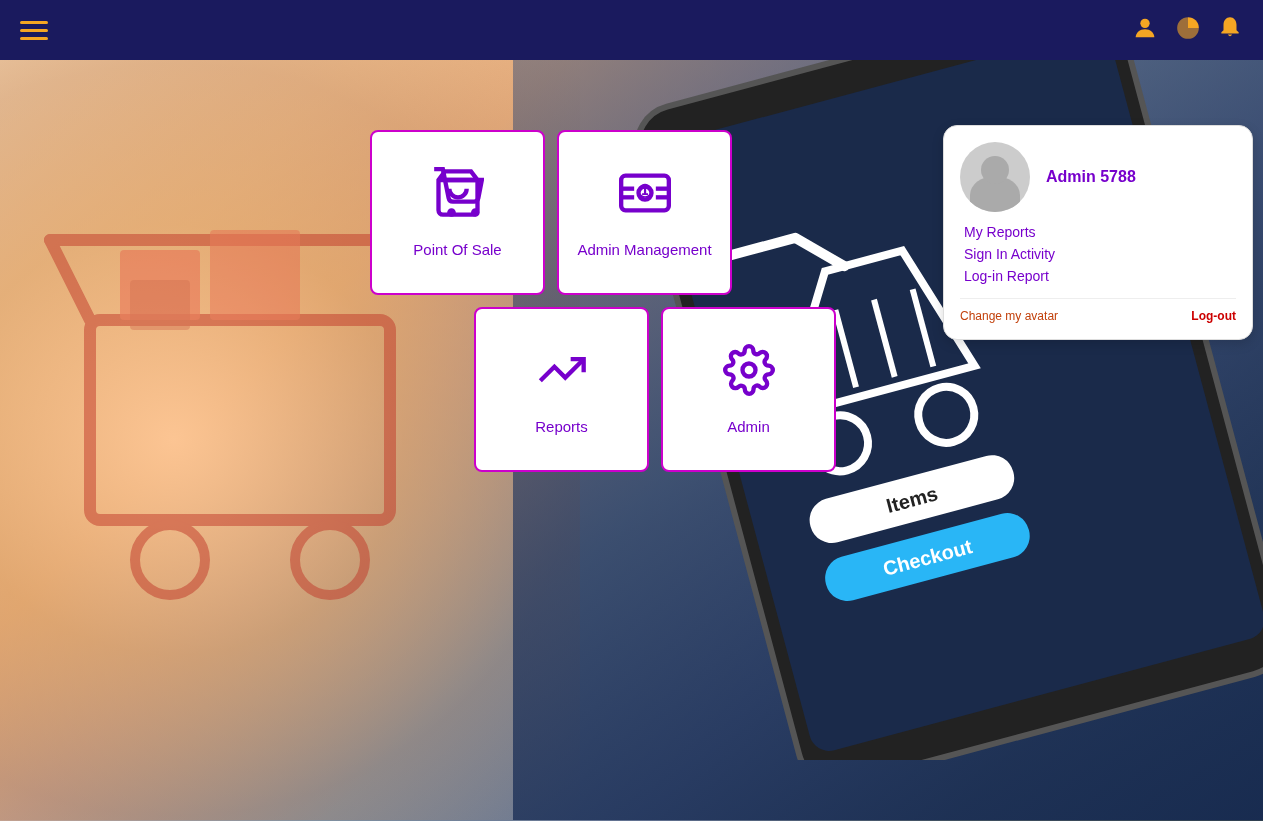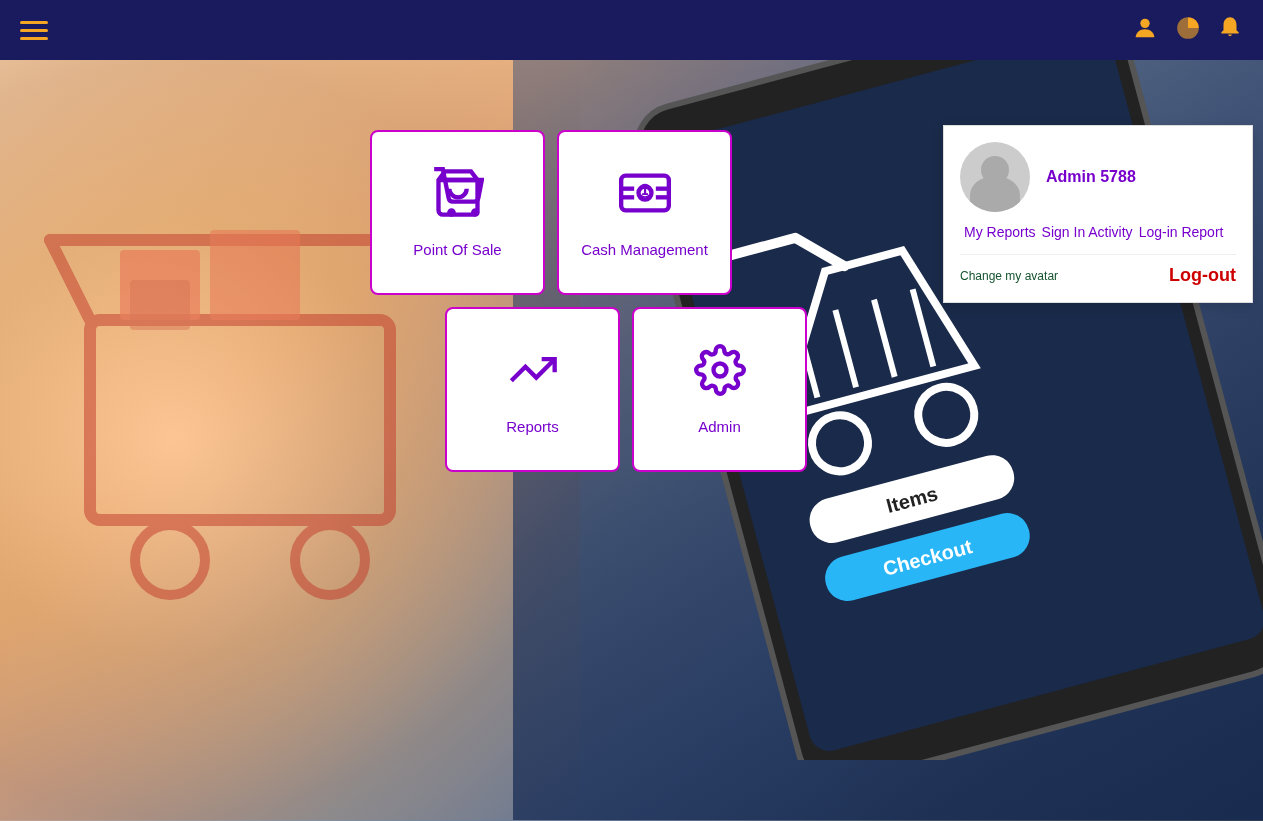--- a/index.html
+++ b/index.html
@@ -136,21 +136,21 @@
     }
 
     
     .tiles-row2 {
       position: absolute;
       top: 247px;
       left: 370px;
       display: flex;
       gap: 12px;
       z-index: 20;
-      margin-left: 75px;
+      margin-left: 104px;
     }
     .tile-small {
       width: 175px;
       height: 165px;
       background: white;
       border: 2px solid #cc00cc;
       border-radius: 8px;
       display: flex;
       flex-direction: column;
       align-items: center;
@@ -160,21 +160,21 @@
     }
 
     
     .user-dropdown {
       position: absolute;
       top: 65px;
       right: 10px;
       width: 310px;
       background: white;
       border: 1px solid #ddd;
-      border-radius: 0;
+      border-radius: 14px;
       box-shadow: 0 4px 12px rgba(0,0,0,0.15);
       display: flex;
       flex-direction: column;
       z-index: 200;
       padding: 16px;
     }
 
     .dropdown-header {
       display: flex;
       align-items: center;
@@ -215,21 +215,21 @@
     }
 
     .dropdown-username {
       color: #7700cc;
       font-weight: bold;
       font-size: 16px;
     }
 
     .dropdown-links {
       display: flex;
-      flex-direction: row;
+      flex-direction: column;
       gap: 6px;
       margin-bottom: 14px;
       padding-left: 4px;
     }
 
     .dropdown-link {
       color: #7700cc;
       text-decoration: none;
       font-size: 14px;
       cursor: pointer;
@@ -237,29 +237,29 @@
 
     .dropdown-footer {
       display: flex;
       justify-content: space-between;
       align-items: center;
       border-top: 1px solid #eee;
       padding-top: 10px;
     }
 
     .change-avatar {
-      color: #14532d;
+      color: #c2410c;
       font-size: 12px;
       cursor: pointer;
     }
 
     .logout-btn {
       color: #cc0000;
       font-weight: bold;
-      font-size: 18px;
+      font-size: 12px;
       cursor: pointer;
       background: none;
       border: none;
     }
 
     
     .cart-visual {
       position: absolute;
       left: 30px;
       top: 100px;
@@ -382,21 +382,21 @@
         <svg width="52" height="52" viewBox="0 0 24 24" fill="none" stroke="#7700cc" stroke-width="2">
           <rect x="1" y="4" width="22" height="16" rx="2" ry="2"></rect>
           <circle cx="12" cy="12" r="3"></circle>
           <line x1="1" y1="10" x2="7" y2="10"></line>
           <line x1="17" y1="10" x2="23" y2="10"></line>
           <line x1="1" y1="14" x2="7" y2="14"></line>
           <line x1="17" y1="14" x2="23" y2="14"></line>
           <text x="12" y="14" text-anchor="middle" font-size="8" fill="#7700cc" stroke="none" font-weight="bold">①</text>
         </svg>
       </div>
-      <span class="tile-label">Cash Management</span>
+      <span class="tile-label">Admin Management</span>
     </div>
 
   </div>
 
   <div class="tiles-row2">
 
     <div class="tile-small">
       <div class="tile-icon">
         <svg width="52" height="52" viewBox="0 0 24 24" fill="none" stroke="#7700cc" stroke-width="2">
           <polyline points="22 7 13.5 15.5 8.5 10.5 2 17"></polyline>

